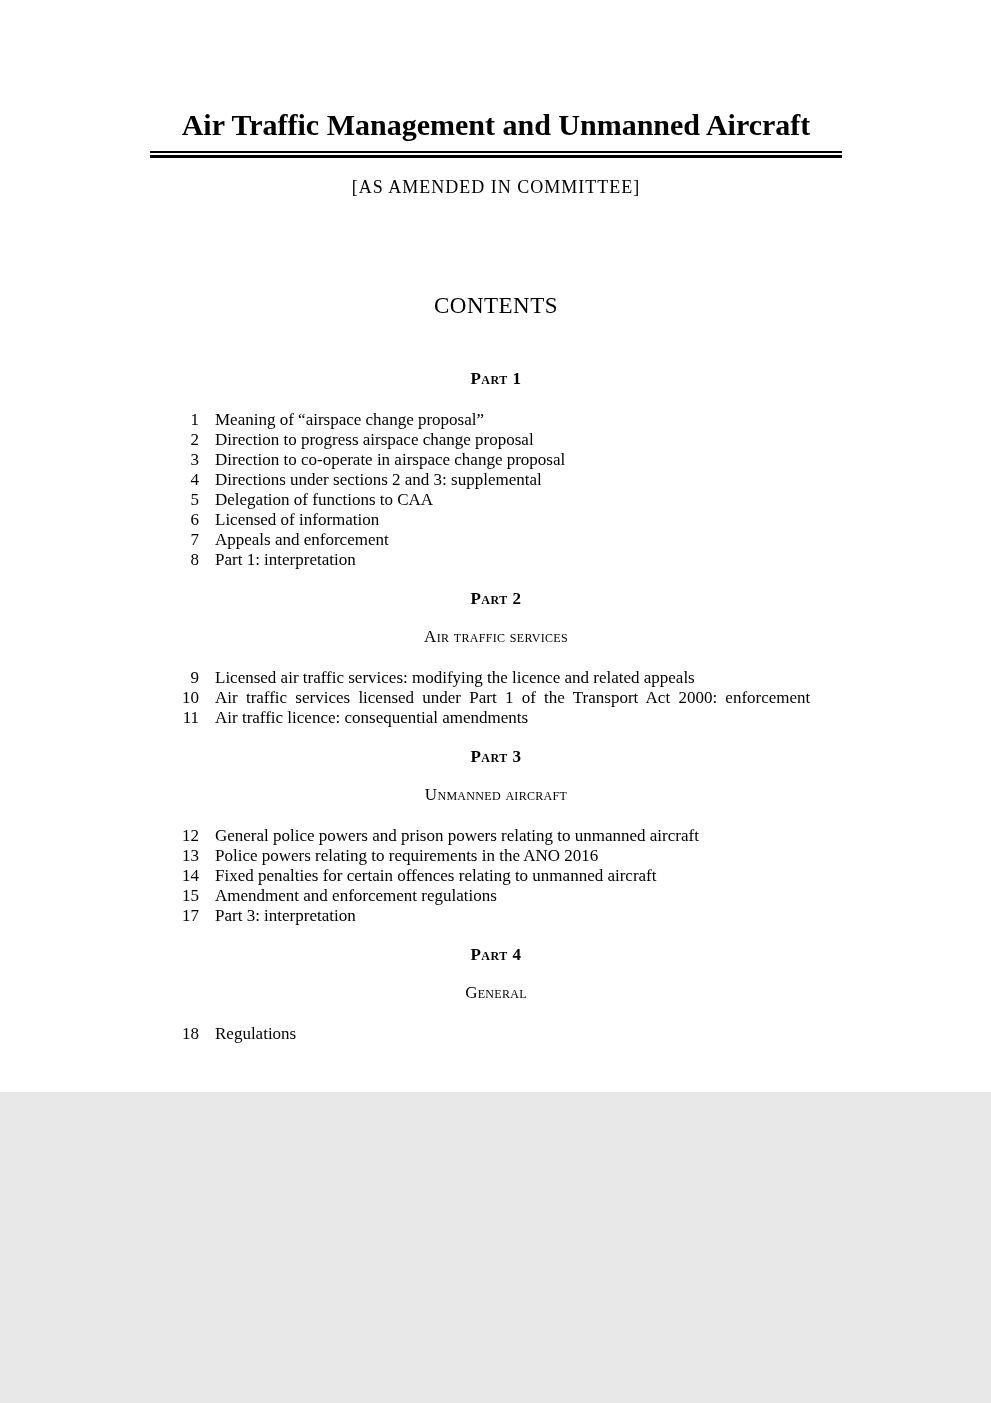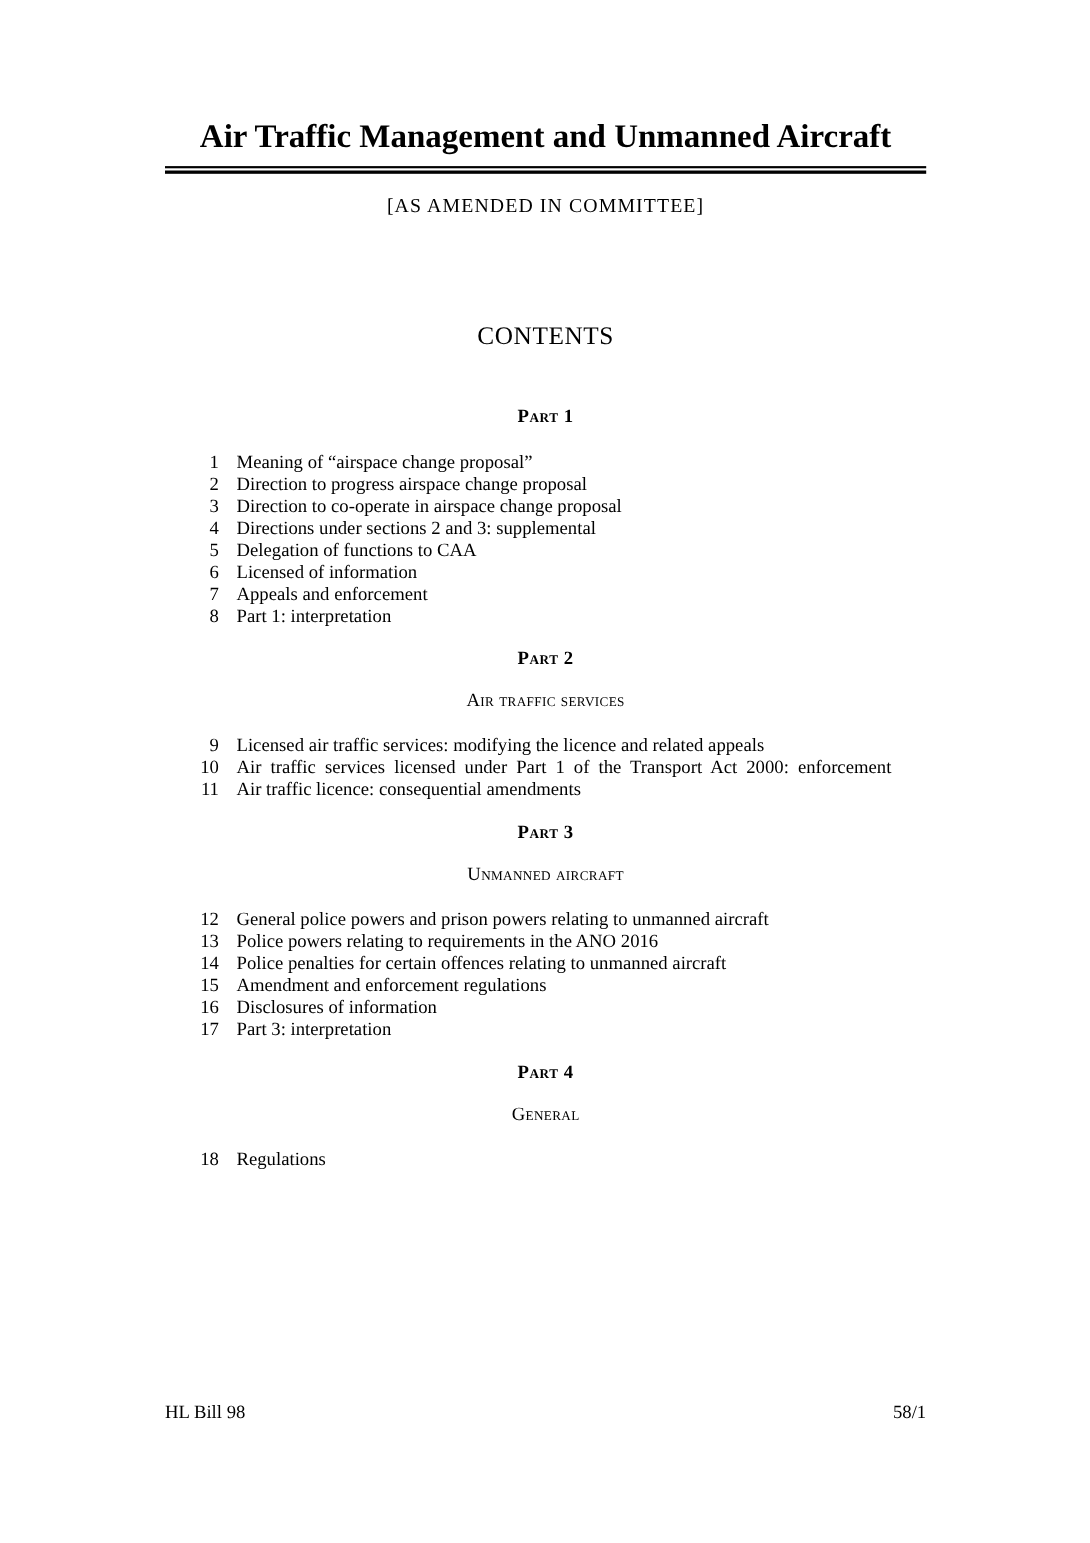--- a/index.html
+++ b/index.html
@@ -3,21 +3,21 @@
 <meta charset="utf-8">
 <style>
   html, body {
     margin: 0;
     padding: 0;
     background: #e8e8e8;
   }
   .page {
     position: relative;
     width: 991px;
-    height: 1403px;
+    height: 1092px;
     margin: 0 auto;
     background: #ffffff;
     color: #000000;
     font-family: "Liberation Serif", "DejaVu Serif", serif;
     overflow: hidden;
   }
   .content {
     position: absolute;
     left: 150px;
     top: 0;
@@ -182,29 +182,25 @@
         <div class="toc-item">
           <span class="toc-num">12</span>
           <span class="toc-title">General police powers and prison powers relating to unmanned aircraft</span>
         </div>
         <div class="toc-item">
           <span class="toc-num">13</span>
           <span class="toc-title">Police powers relating to requirements in the ANO 2016</span>
         </div>
         <div class="toc-item">
           <span class="toc-num">14</span>
-          <span class="toc-title">Police penalties for certain offences relating to unmanned aircraft</span>
+          <span class="toc-title">Fixed penalties for certain offences relating to unmanned aircraft</span>
         </div>
         <div class="toc-item">
           <span class="toc-num">15</span>
           <span class="toc-title">Amendment and enforcement regulations</span>
-        </div>
-        <div class="toc-item">
-          <span class="toc-num">16</span>
-          <span class="toc-title">Disclosures of information</span>
         </div>
         <div class="toc-item">
           <span class="toc-num">17</span>
           <span class="toc-title">Part 3: interpretation</span>
         </div>
       </div>
     </div>
 
     <div class="part-section">
       <div class="part-heading">Part 4</div>

